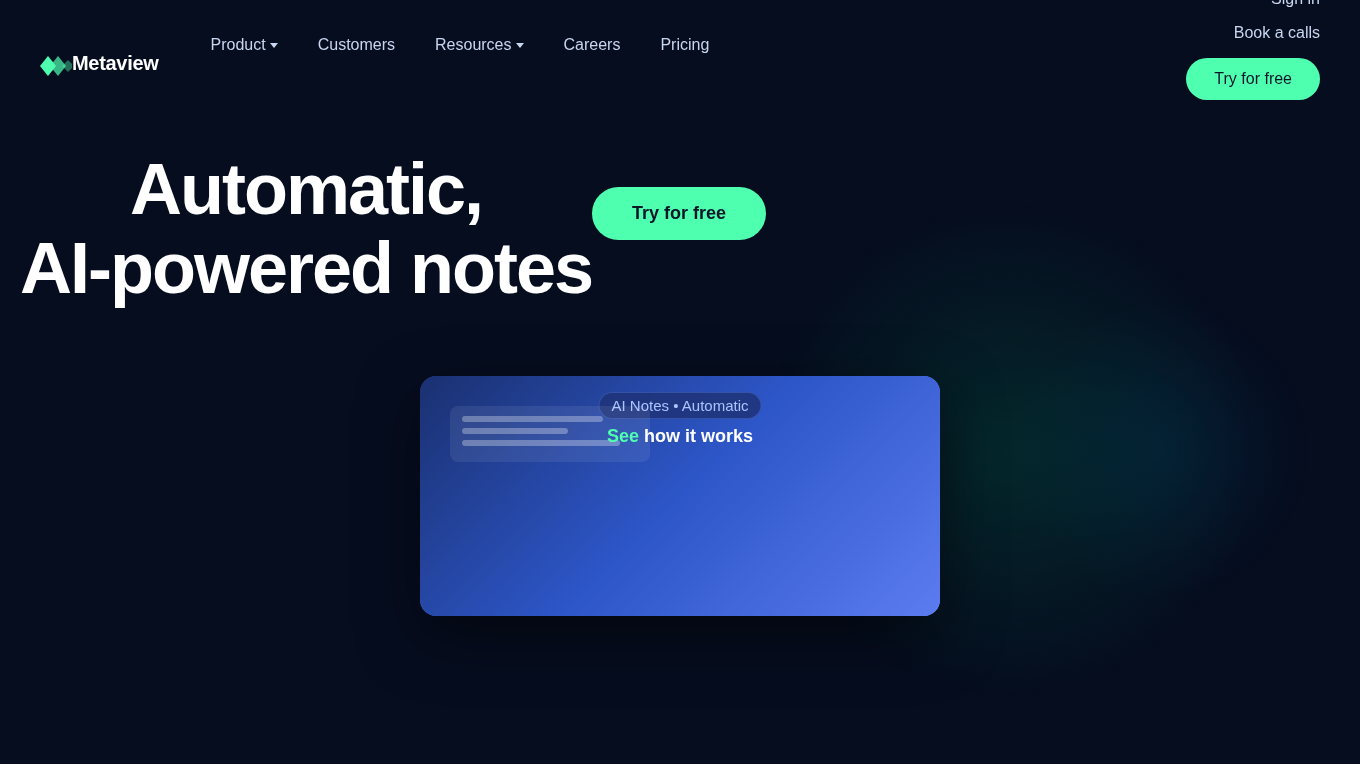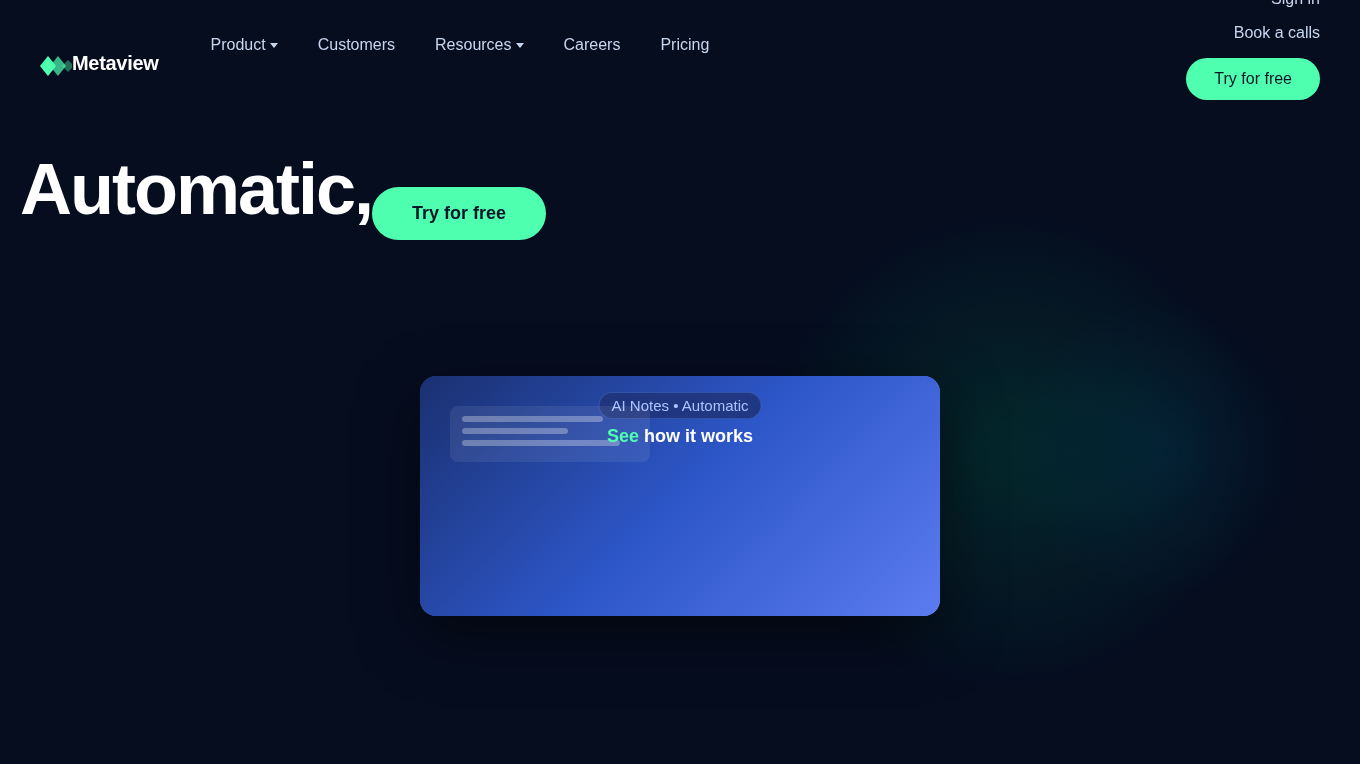--- a/index.html
+++ b/index.html
@@ -315,21 +315,21 @@
   <div class="nav-right">
     <a href="#" class="nav-right">Sign in</a>
     <a href="#" class="btn-book-demo">Book a calls</a>
     <a href="#" class="btn-try-free-nav">Try for free</a>
   </div>
 </nav>
 
 <section class="hero">
   <h1 class="hero-title">
     <span>Automatic,</span><br>
-    <br>
+    <span>AI-powered notes</span><br>
   </h1>
 
 
   <a href="#" class="btn-try-free-hero">Try for free</a>
 </section>
 
 <div class="video-card-wrapper">
   <div class="video-card">
     <div class="video-card-inner"></div>
 

